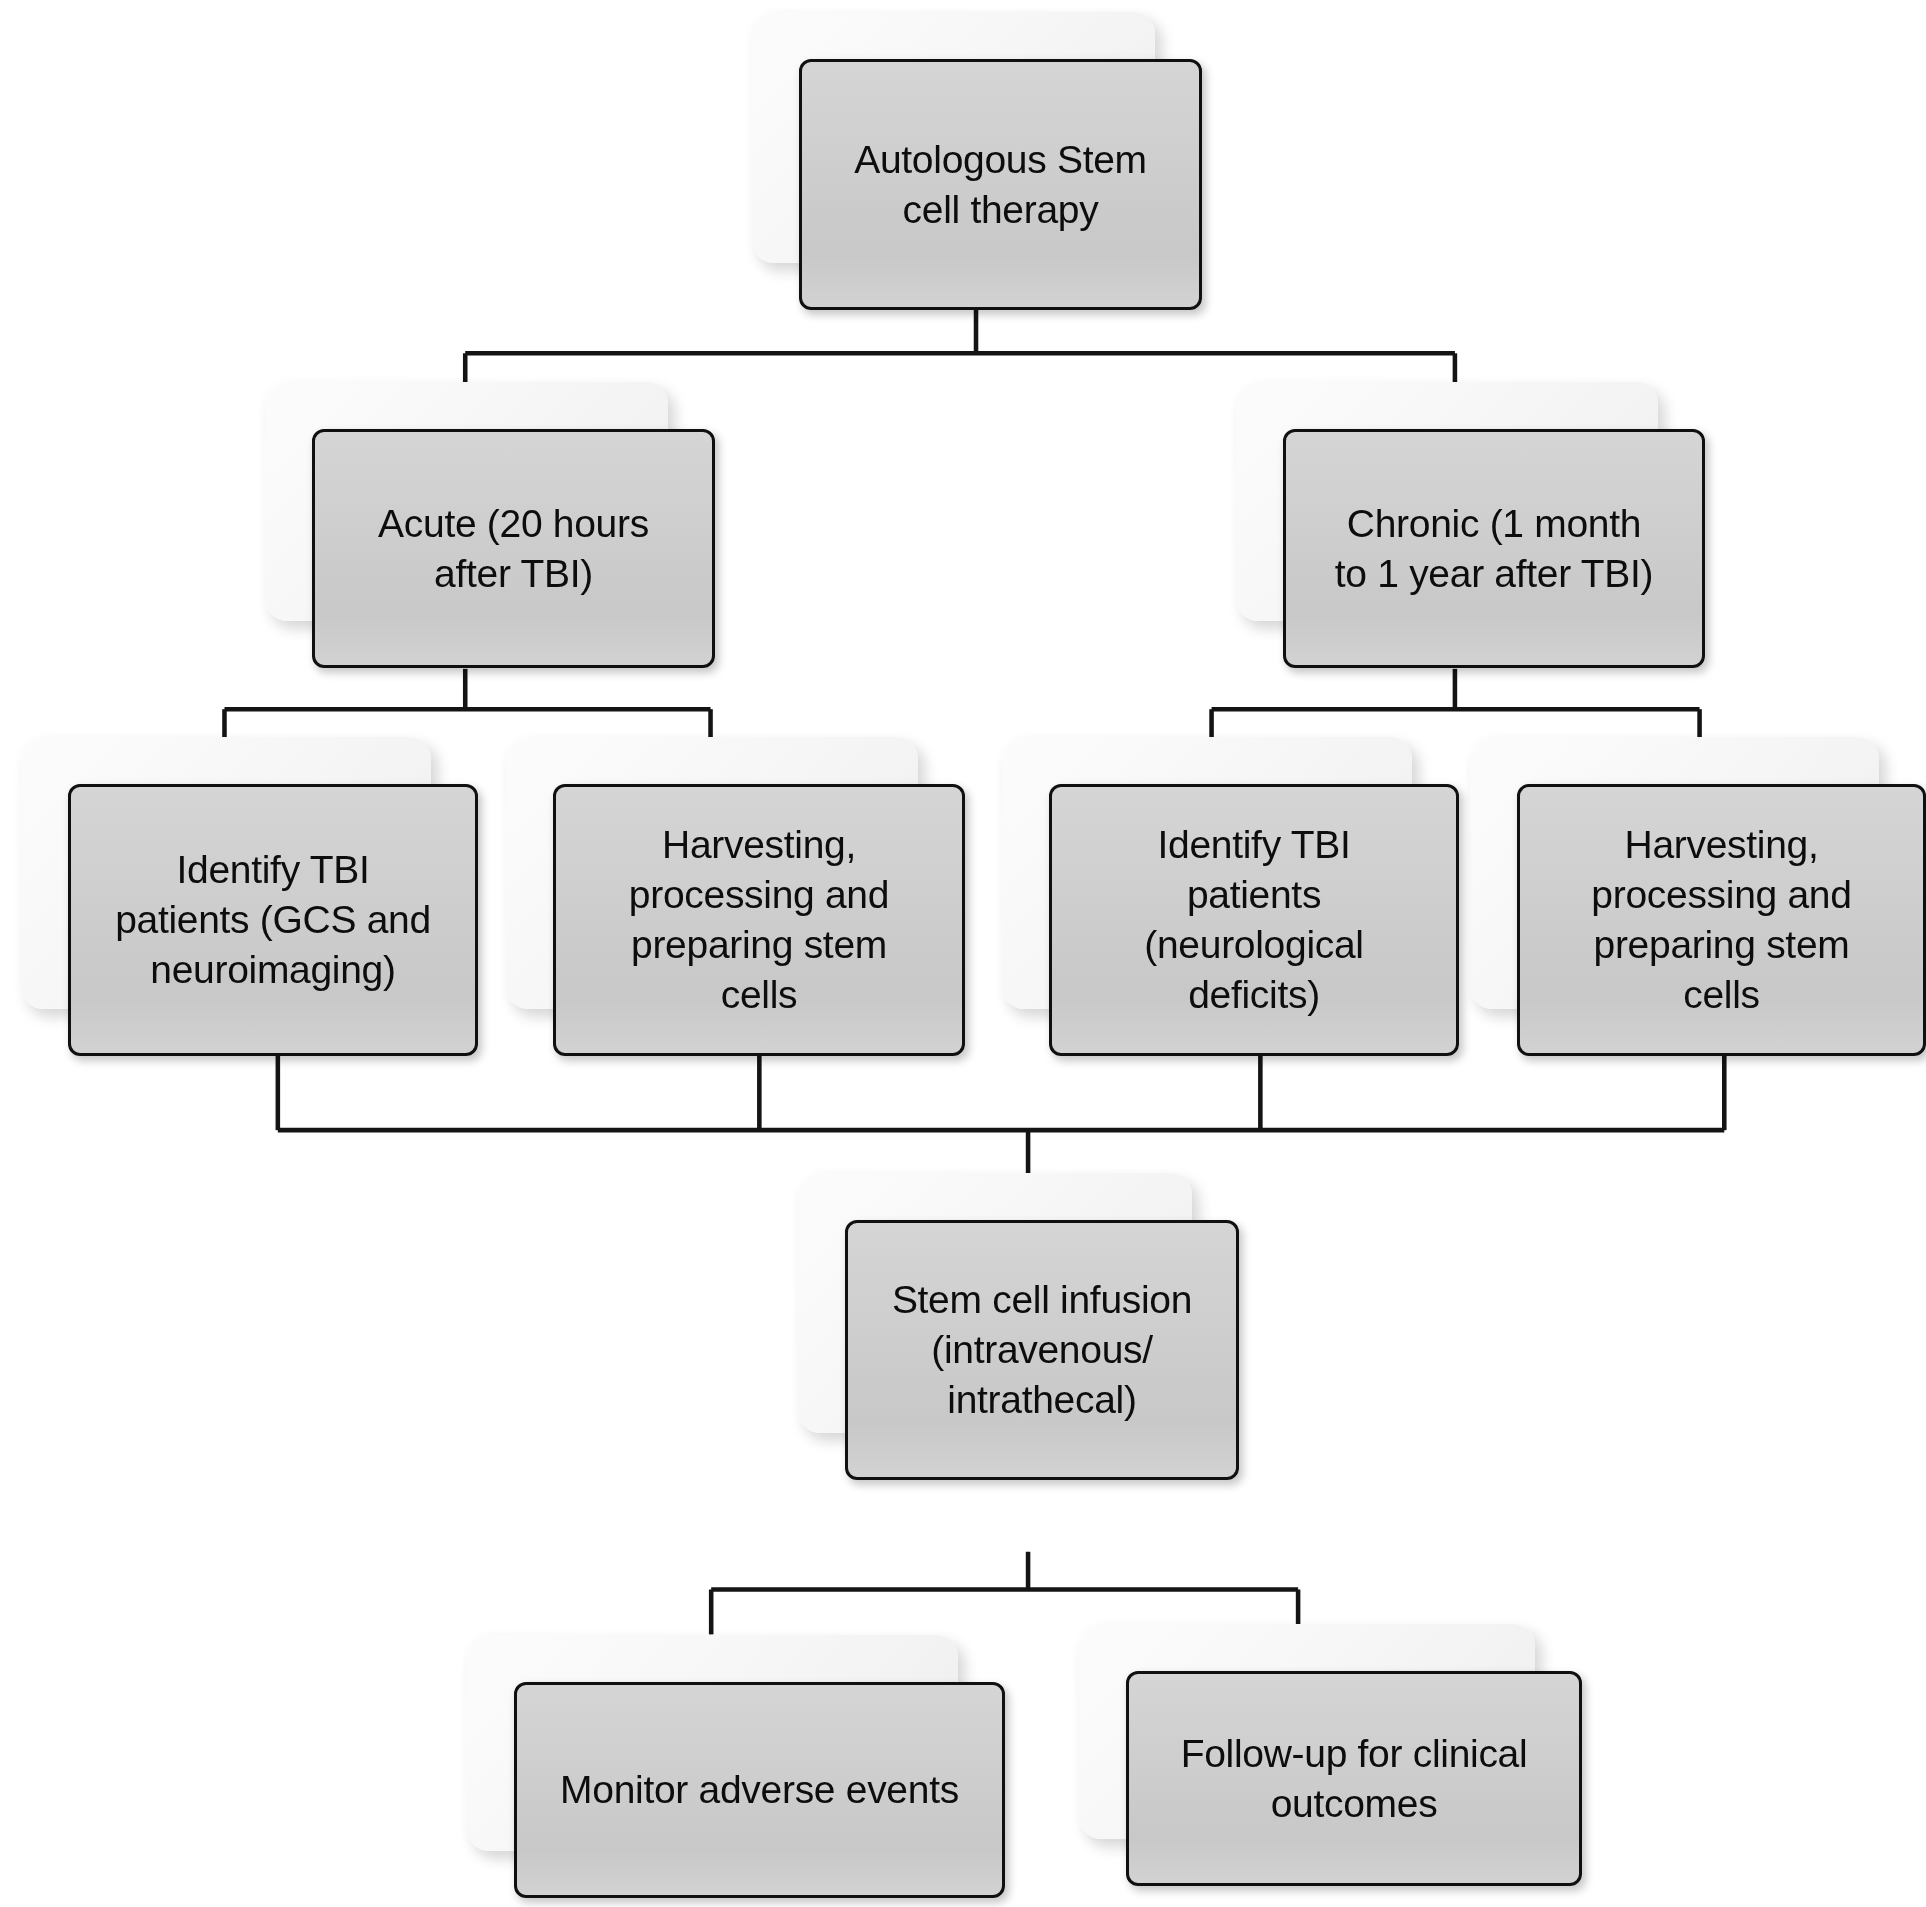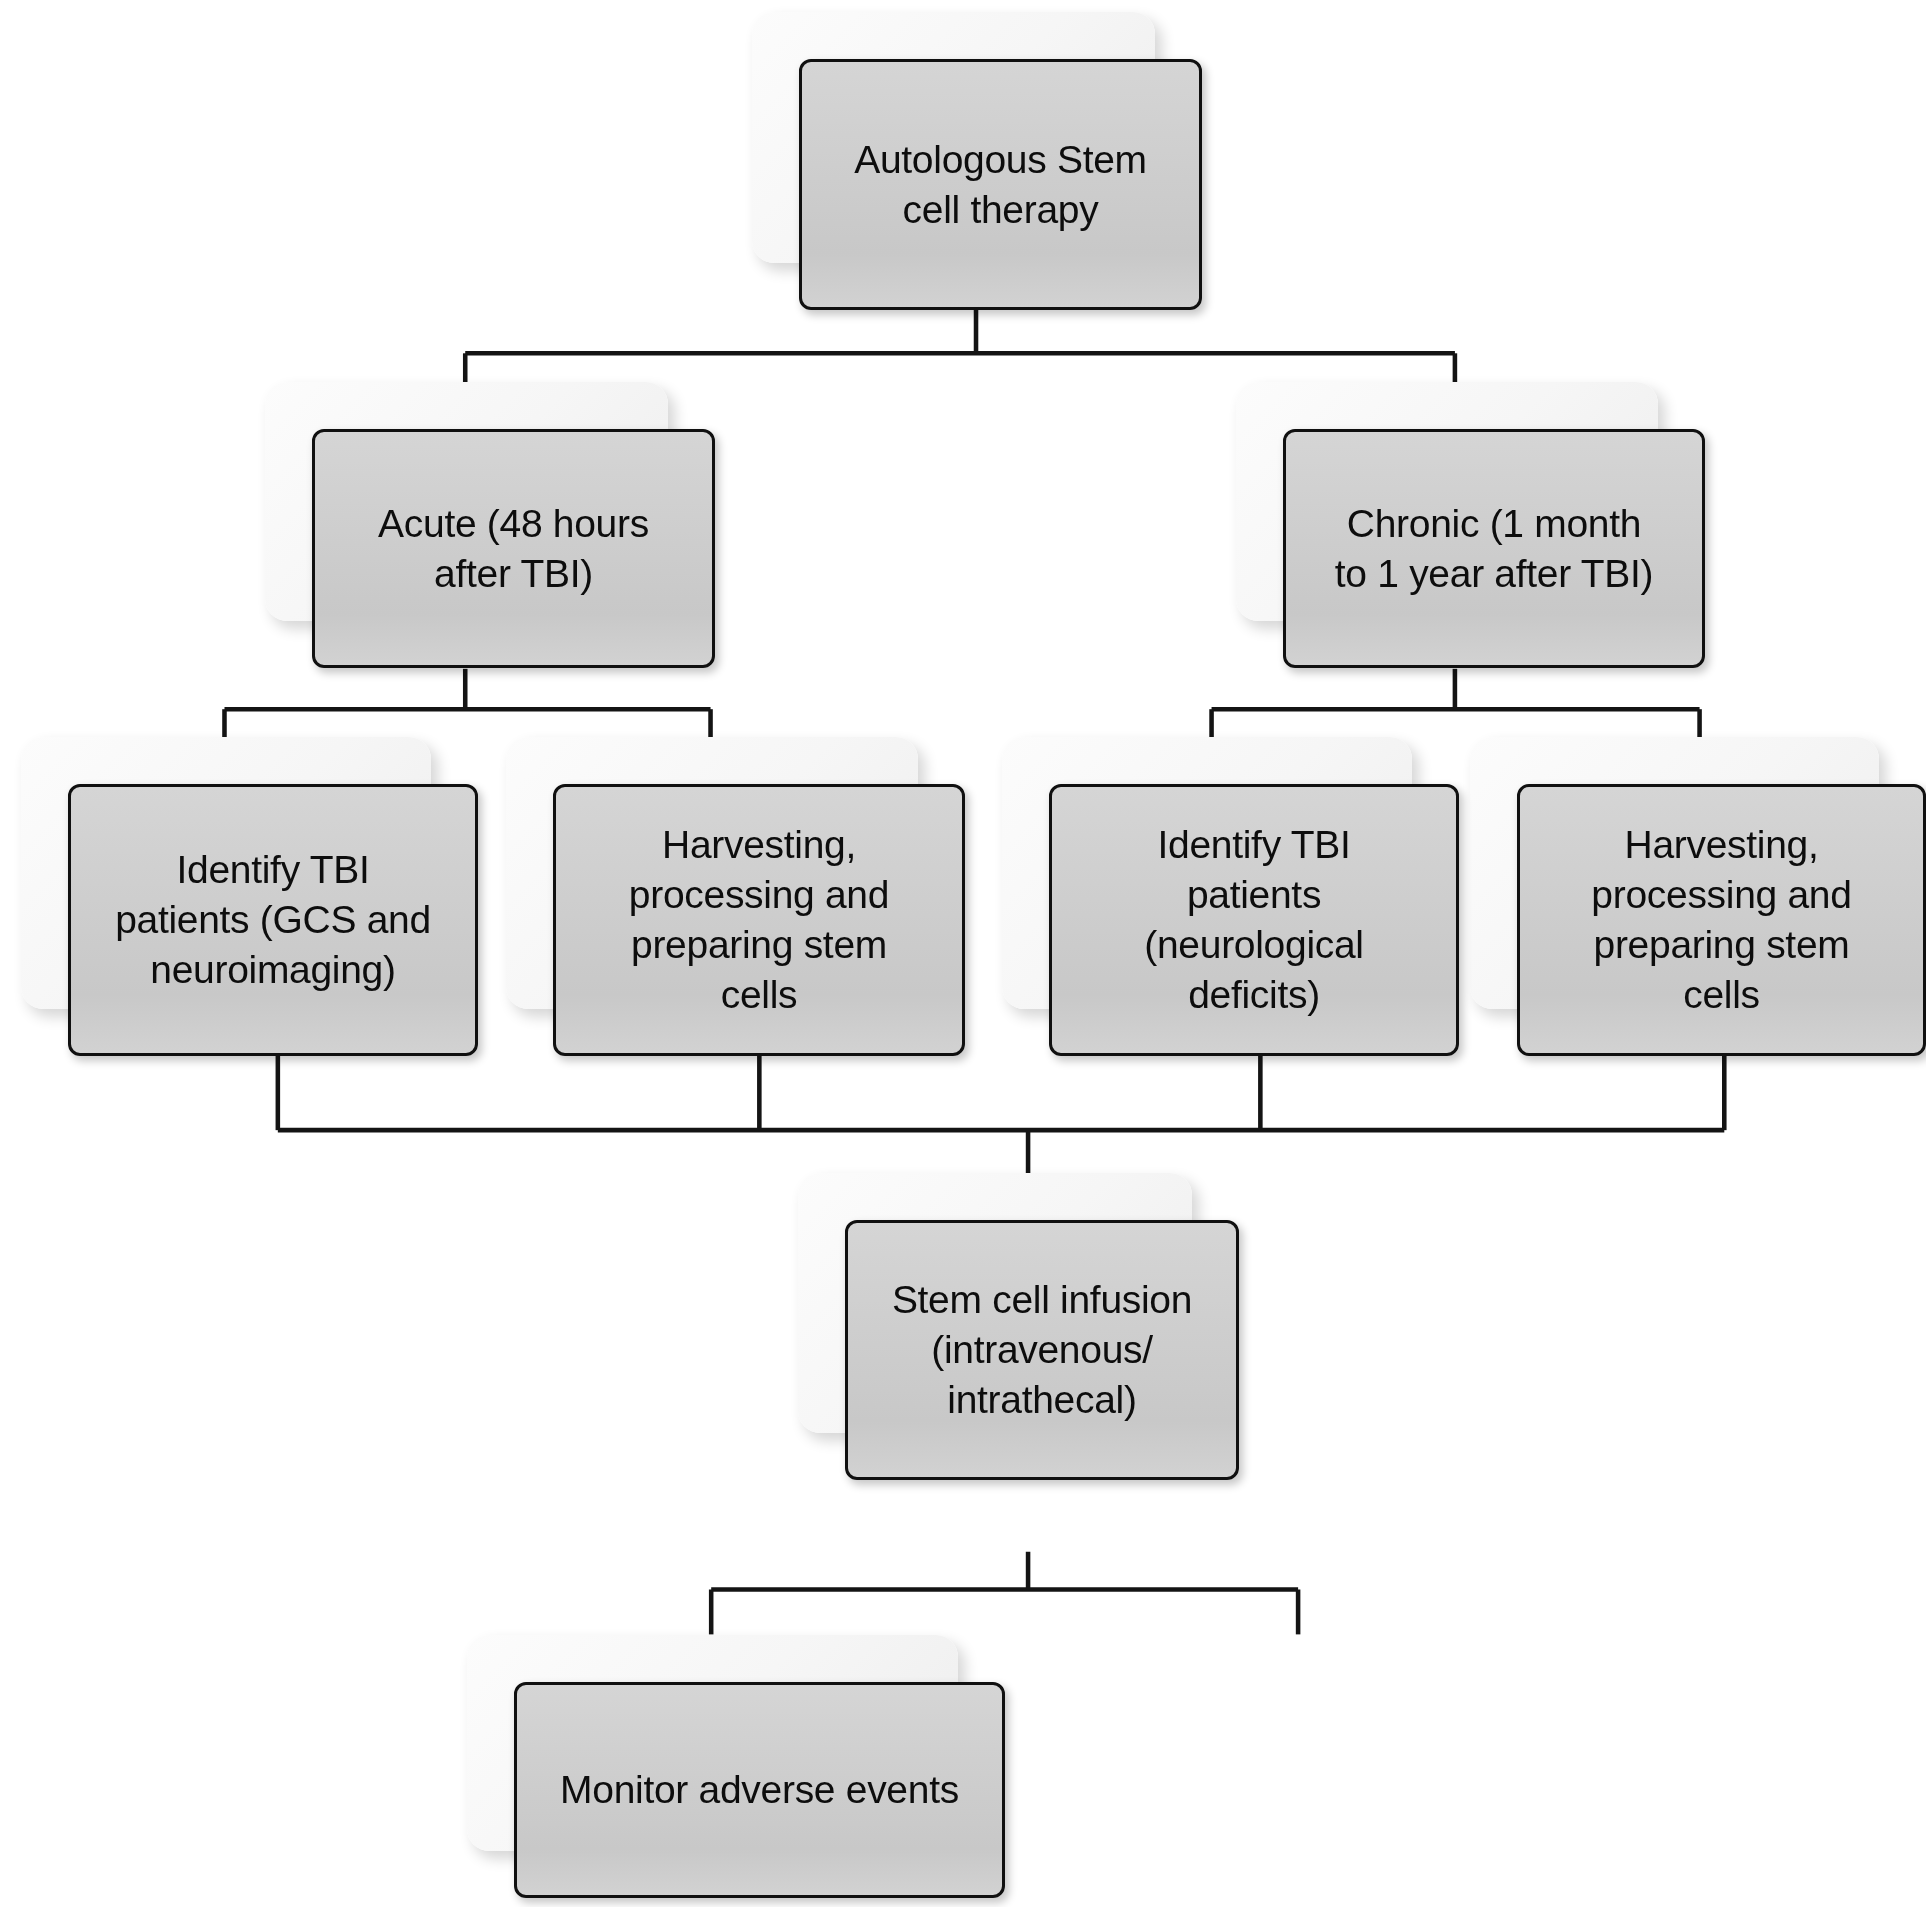--- a/index.html
+++ b/index.html
@@ -107,21 +107,21 @@
     <div class="ghost"></div>
     <div class="card">
       <span class="label">Autologous Stem
 cell therapy</span>
     </div>
   </div>
 
   <div class="node" style="left:312px; top:429px; width:403px; height:239px;">
     <div class="ghost"></div>
     <div class="card">
-      <span class="label">Acute (48 hours
+      <span class="label">Acute (20 hours
 after TBI)</span>
     </div>
   </div>
 
   <div class="node" style="left:1283px; top:429px; width:422px; height:239px;">
     <div class="ghost"></div>
     <div class="card">
       <span class="label">Chronic (1 month
 to 1 year after TBI)</span>
     </div>
@@ -175,15 +175,22 @@
     </div>
   </div>
 
   <div class="node" style="left:514px; top:1682px; width:491px; height:216px;">
     <div class="ghost"></div>
     <div class="card">
       <span class="label">Monitor adverse events</span>
     </div>
   </div>
 
+  <div class="node" style="left:1126px; top:1671px; width:456px; height:215px;">
+    <div class="ghost"></div>
+    <div class="card">
+      <span class="label">Follow-up for clinical
+outcomes</span>
+    </div>
+  </div>
 
 </div>
 
 
 </body></html>

